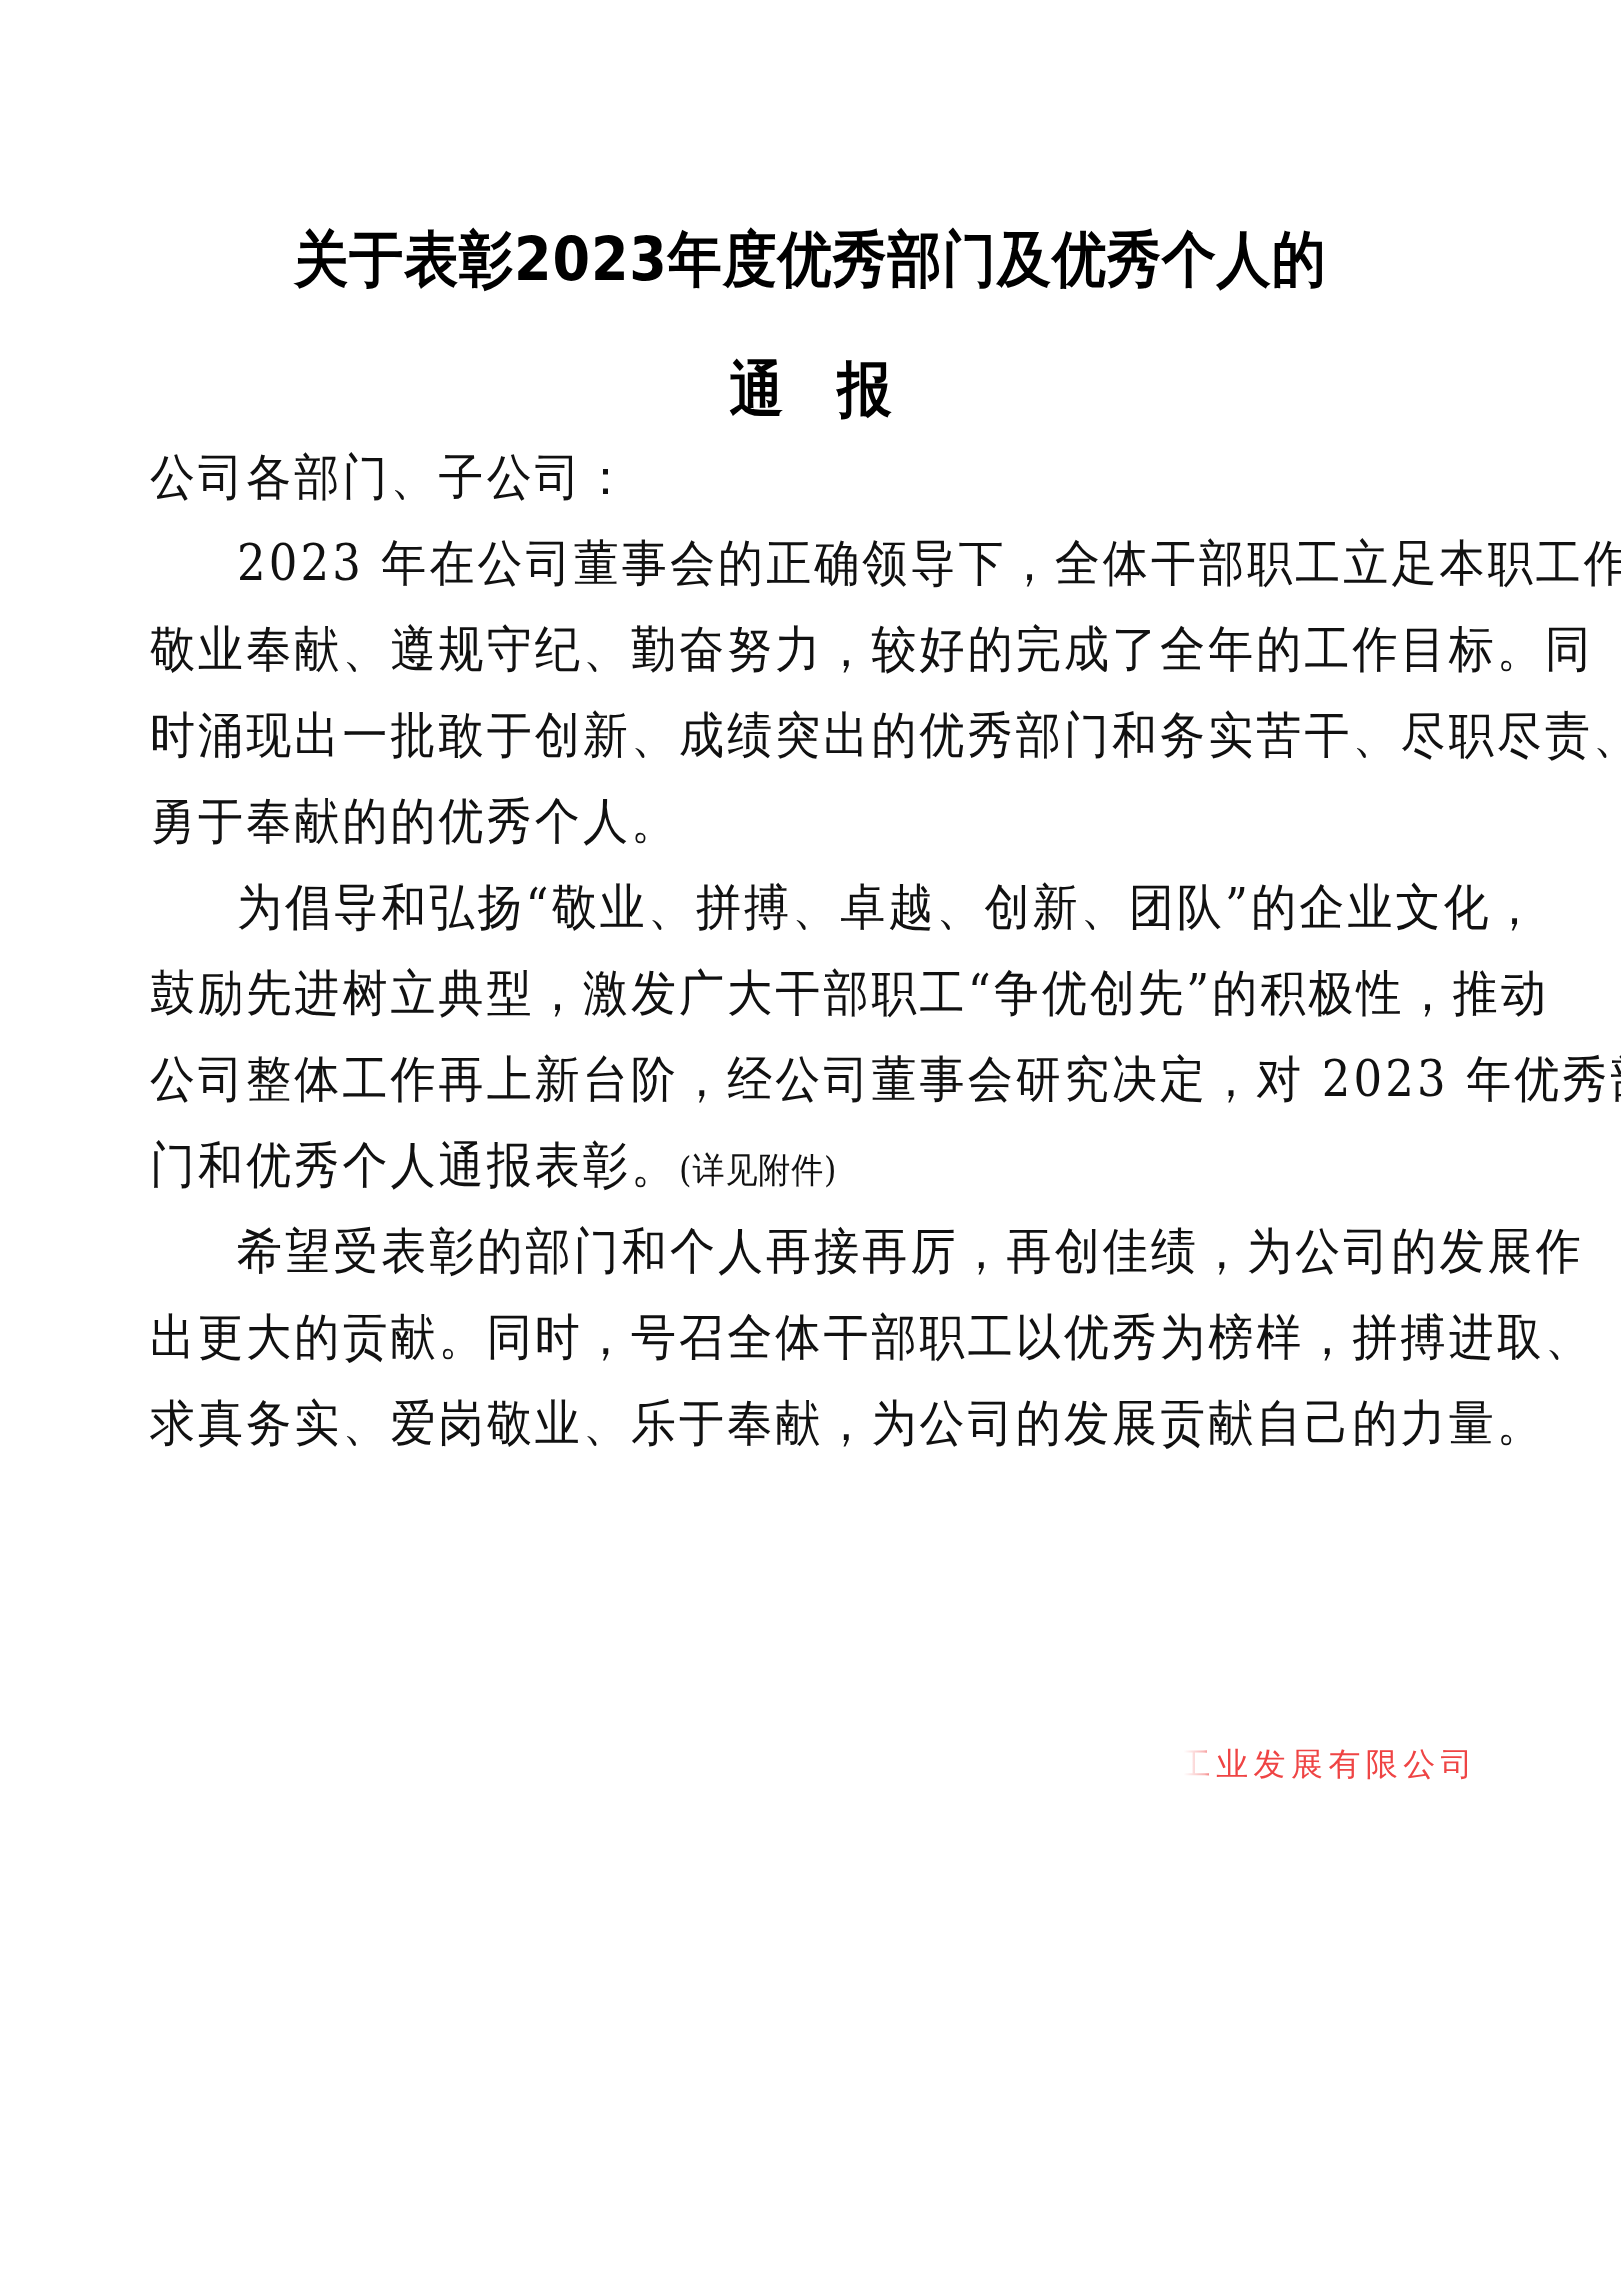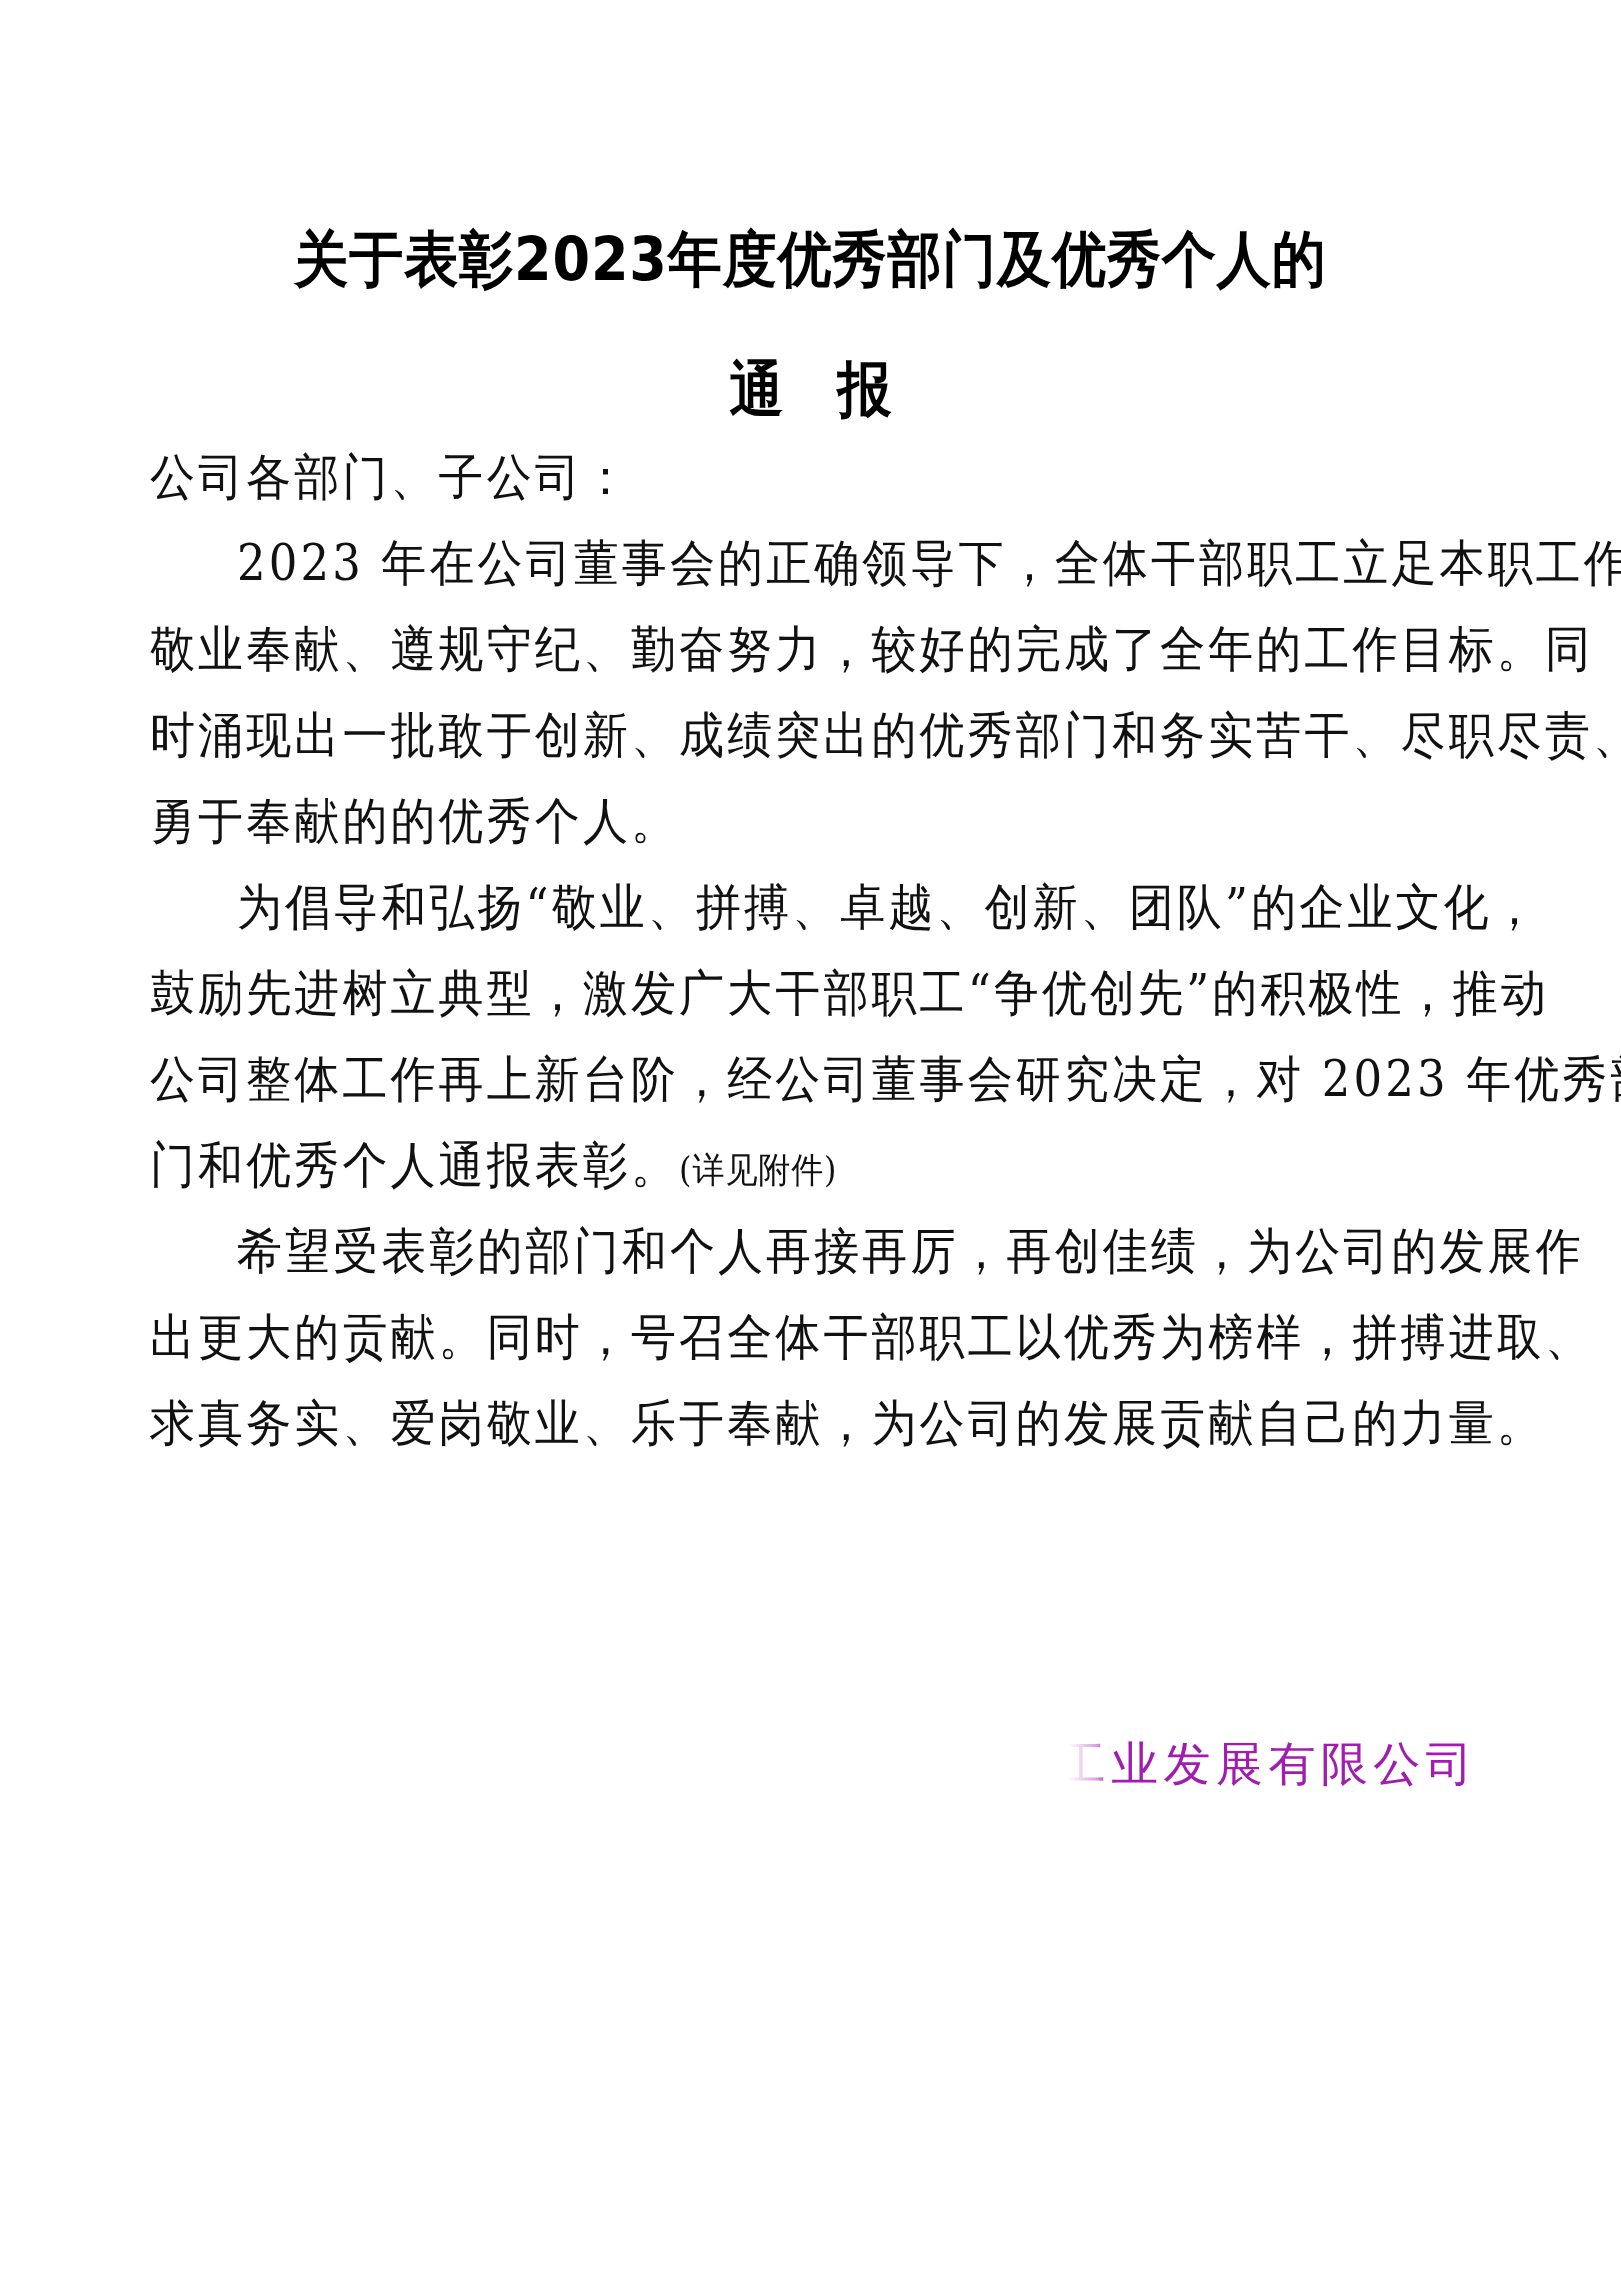--- a/index.html
+++ b/index.html
@@ -9,21 +9,21 @@
   .title { position: absolute; left: 0; width: 1621px; text-align: center;
            font-family: "DejaVu Sans", "Liberation Sans", sans-serif; font-weight: bold;
            font-size: 54px; letter-spacing: 0.9px; color: #000; transform: scaleY(1.12); }
   .title.t1 { top: 224px; }
   .title.t2 { top: 354px; letter-spacing: 0; }
   .title.t2 span.gap { display: inline-block; width: 54px; }
   .line { position: absolute; left: 150px; white-space: nowrap; font-size: 45px;
           line-height: 54px; color: #111; letter-spacing: 3.1px; transform: scaleY(1.1); transform-origin: left top; }
   .indent { left: 237px; }
   .small { font-size: 32px; letter-spacing: 0.9px; }
-  .sig { position: absolute; white-space: nowrap; font-size: 47px; line-height: 54px; letter-spacing: 5.4px; color: #a21caf; }
+  .sig { position: absolute; white-space: nowrap; font-size: 32px; line-height: 54px; letter-spacing: 5.4px; color: #ef4444; }
   .sig-company { right: 143px; top: 1737px; }
   .sig-date { left: 882px; top: 1827px; }
   .redact { display: inline-block; position: relative; }
   .redact::after { content: ""; position: absolute; left: -9px; right: 0; top: 0; bottom: 0;
                    background: linear-gradient(to right, #fff 30%, rgba(255,255,255,0.6) 75%, rgba(255,255,255,0)); }
 </style>
 </head>
 <body>
 
 <div class="page">

